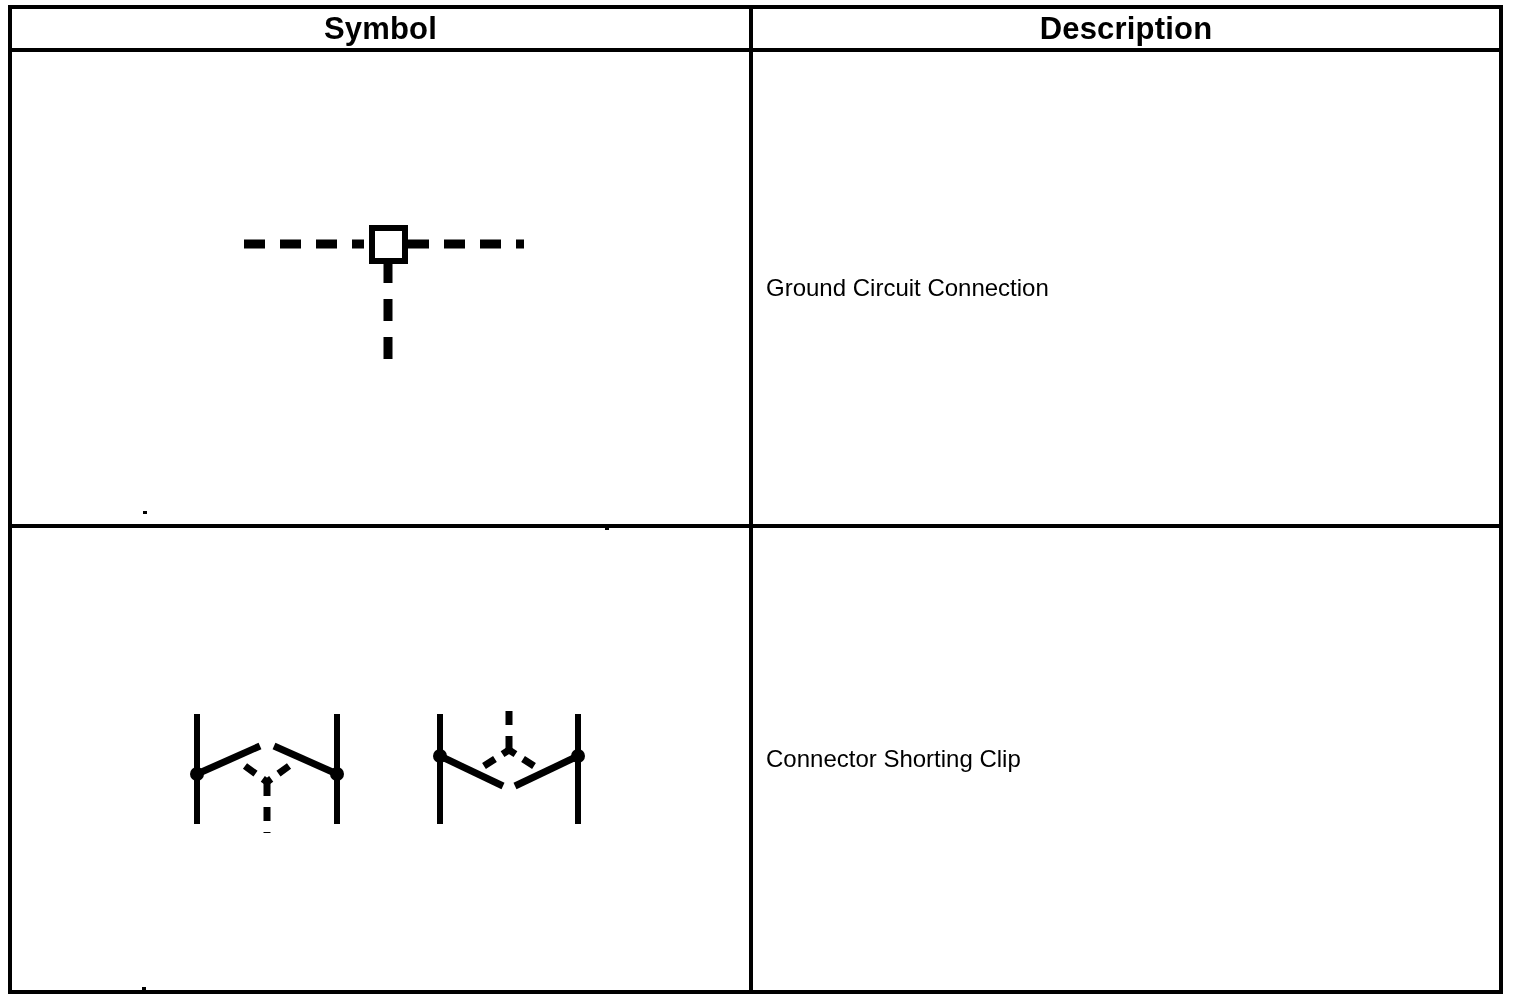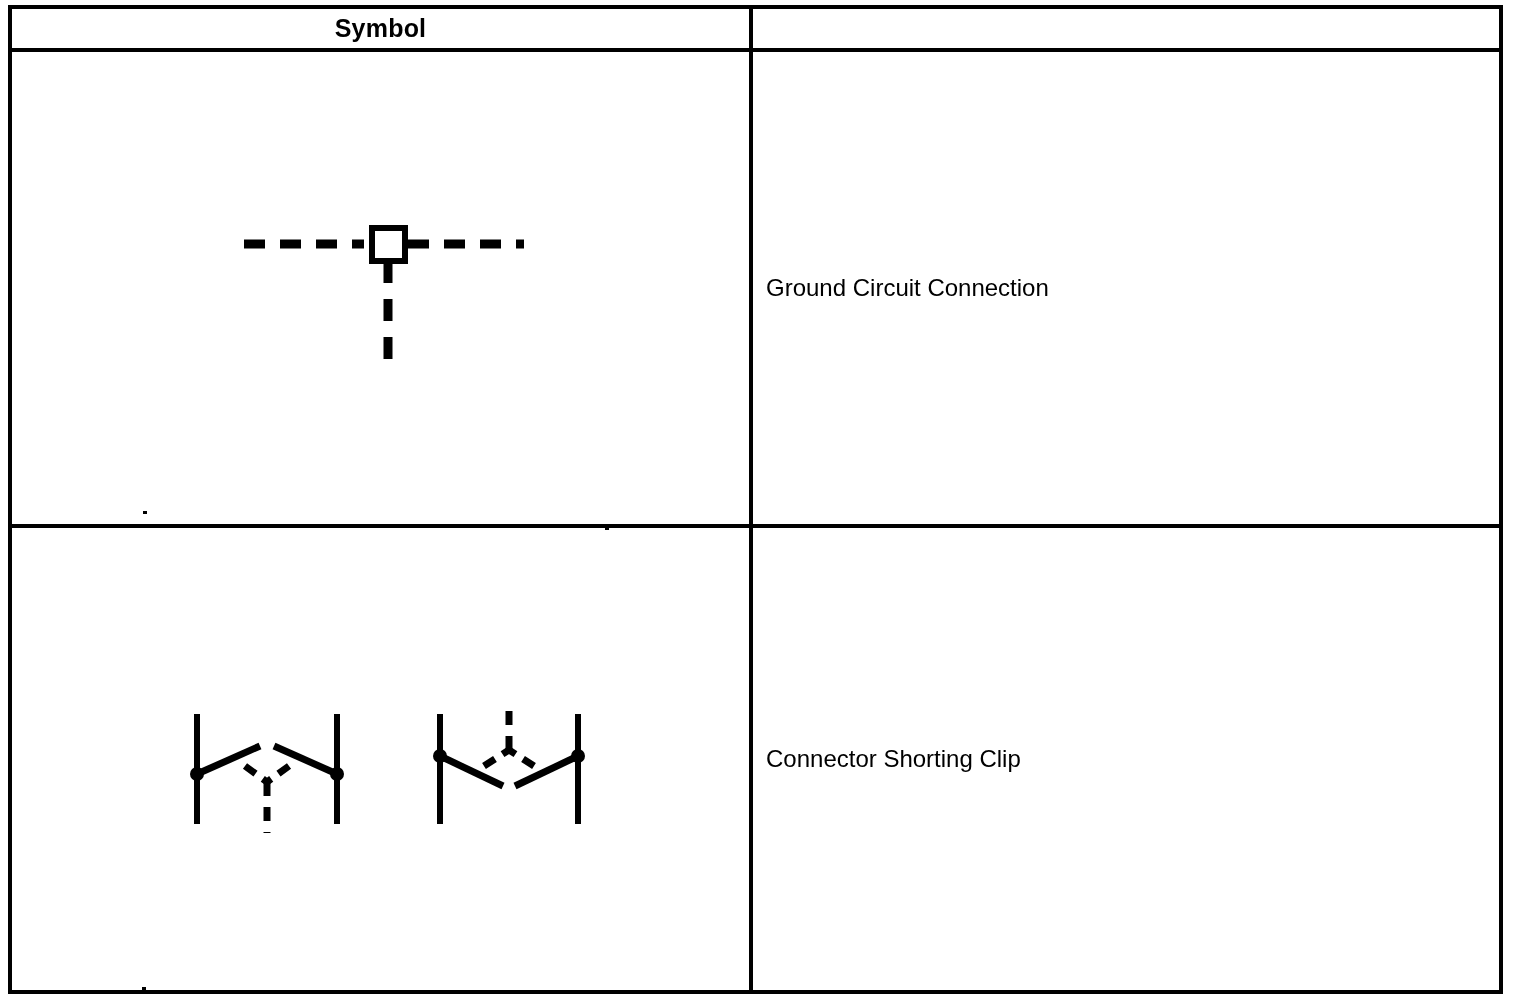--- a/index.html
+++ b/index.html
@@ -46,21 +46,21 @@
   .row-divider.body-rule   { top: 515px; }
 
   
   .header-cell {
     position: absolute;
     top: 0;
     height: 39px;
     display: flex;
     align-items: center;
     justify-content: center;
-    font-size: 25px;
+    font-size: 31px;
     font-weight: bold;
     letter-spacing: 0.2px;
   }
   .header-cell.symbol-head { left: 0; width: 737px; }
   .header-cell.desc-head   { left: 741px; right: 0; }
 
   
   .desc-cell {
     position: absolute;
     left: 741px;
@@ -98,20 +98,21 @@
 </head>
 <body>
 
 <div id="symbol-table">
 
   <div class="col-divider"></div>
   <div class="row-divider header-rule"></div>
   <div class="row-divider body-rule"></div>
 
   <div class="header-cell symbol-head">Symbol</div>
+  <div class="header-cell desc-head">Description</div>
 
   <div class="symbol-cell row1">
     <svg class="sym-svg" width="737" height="472" viewBox="0 0 737 472">
 
       <line x1="232" y1="192" x2="352" y2="192" stroke="#000000" stroke-width="9" stroke-dasharray="21 15"></line>
 
       <line x1="396" y1="192" x2="512" y2="192" stroke="#000000" stroke-width="9" stroke-dasharray="21 15"></line>
 
       <rect x="360" y="176" width="33" height="33" fill="#ffffff" stroke="#000000" stroke-width="6"></rect>
 

